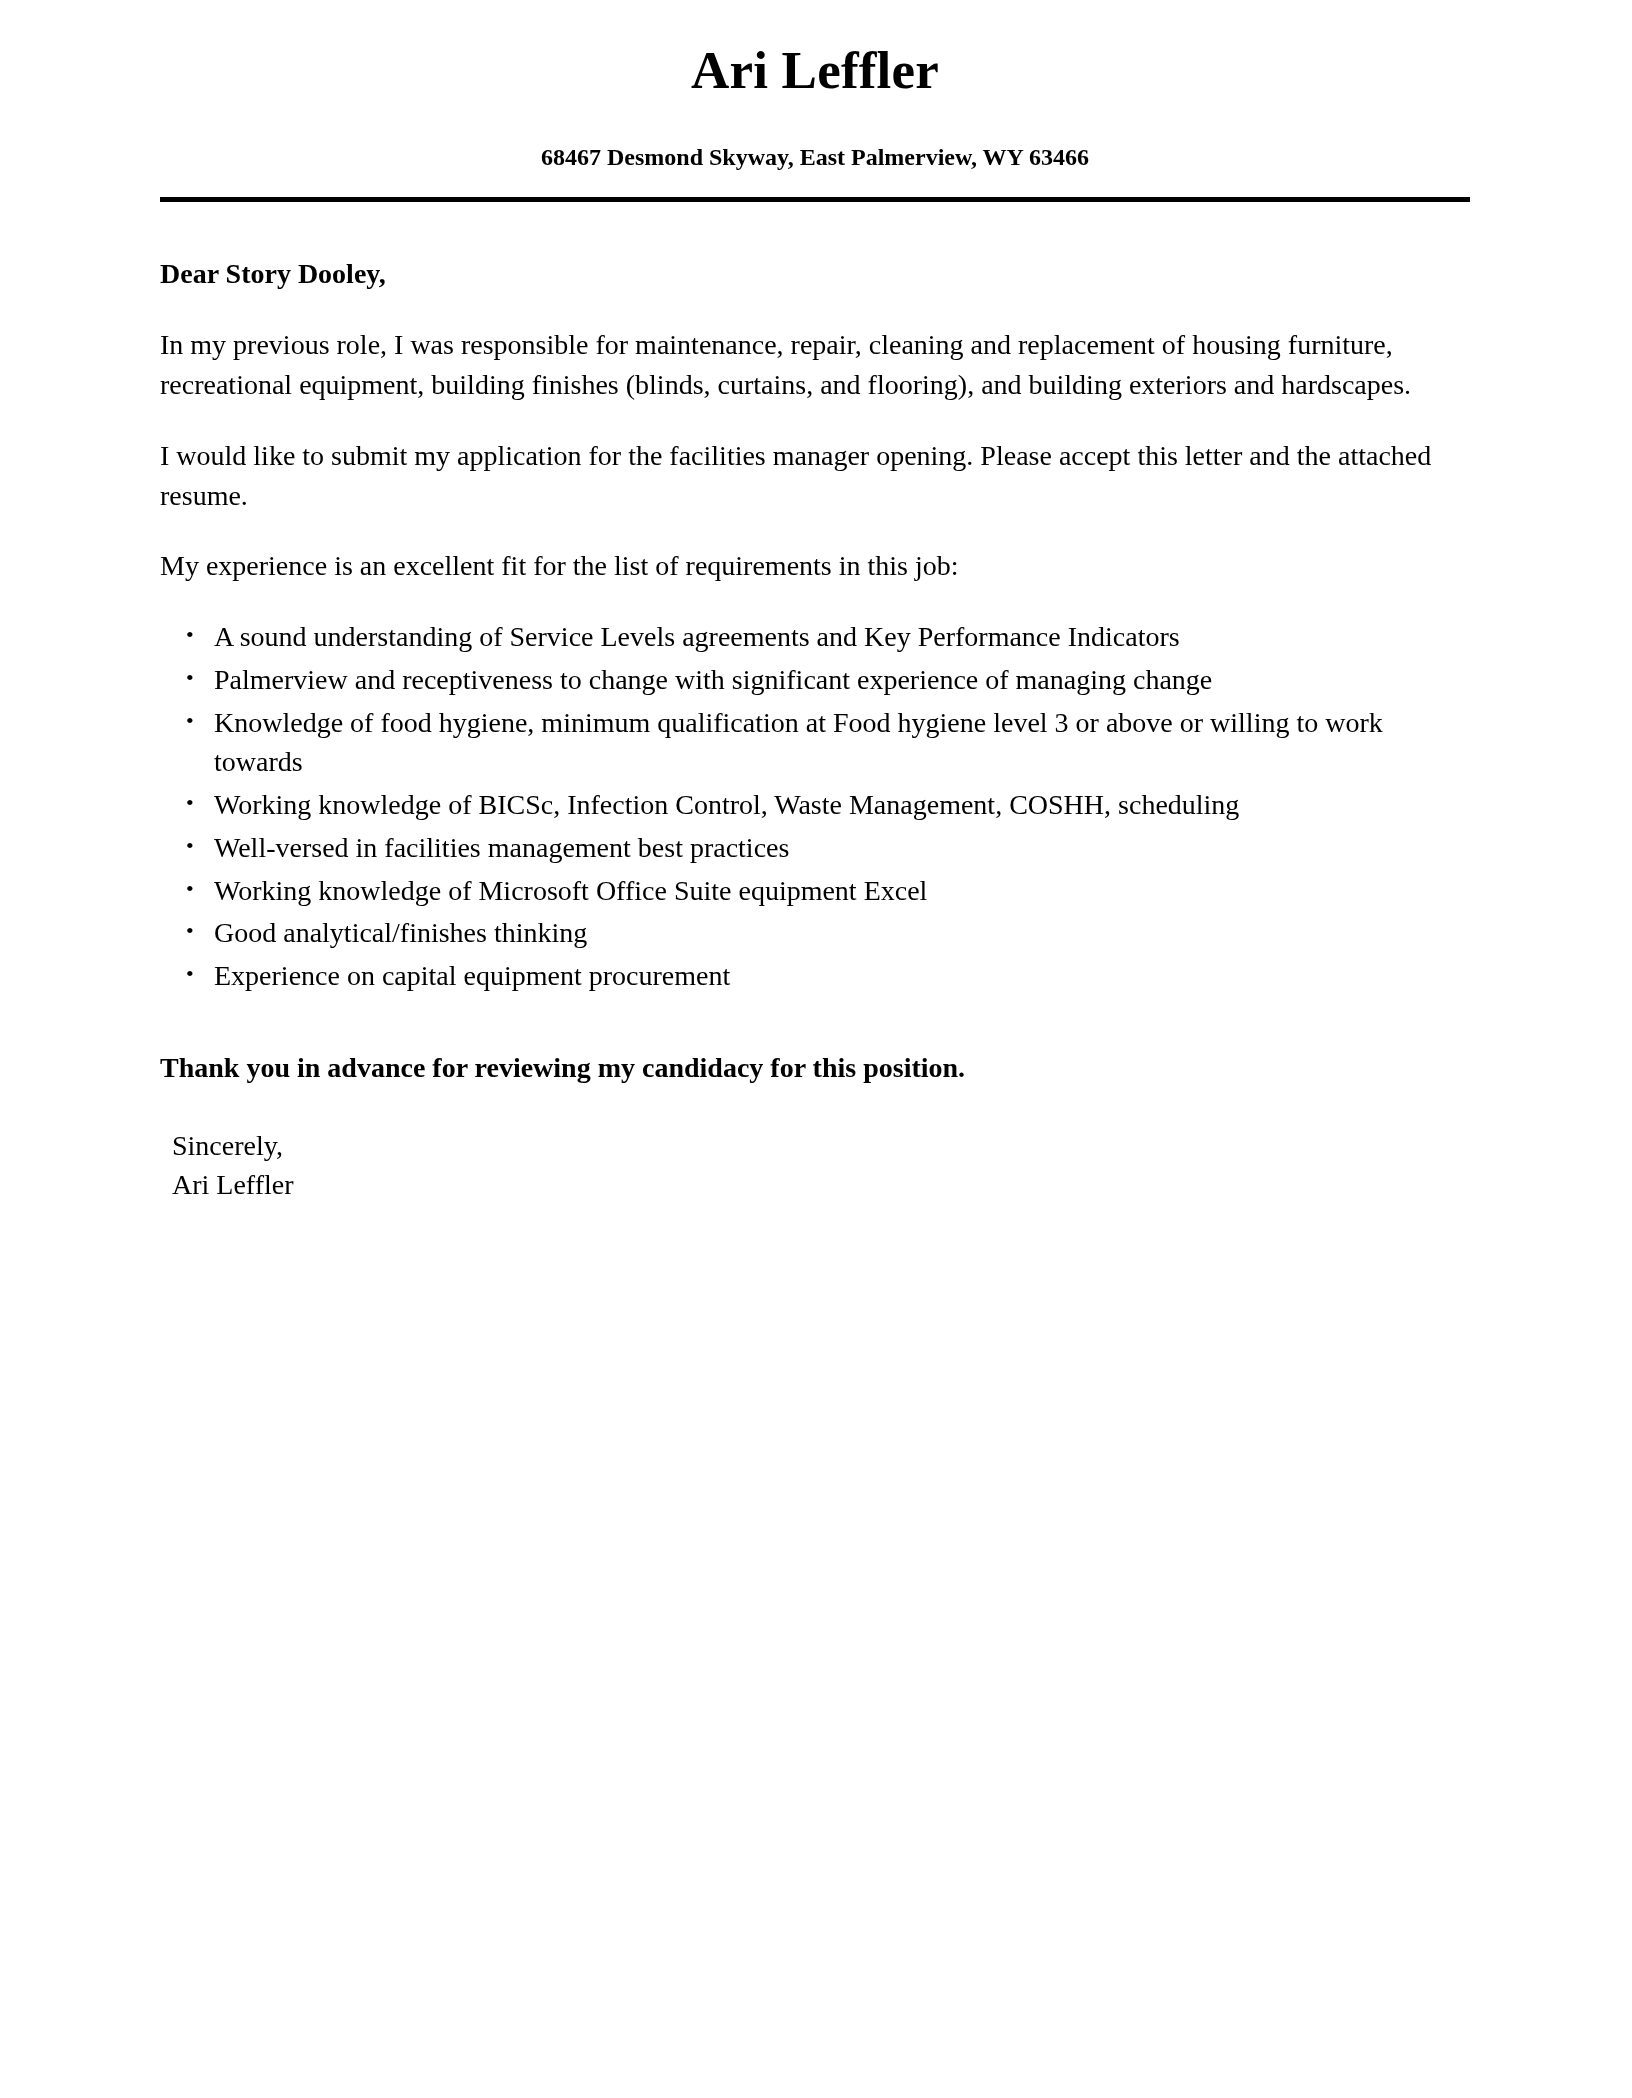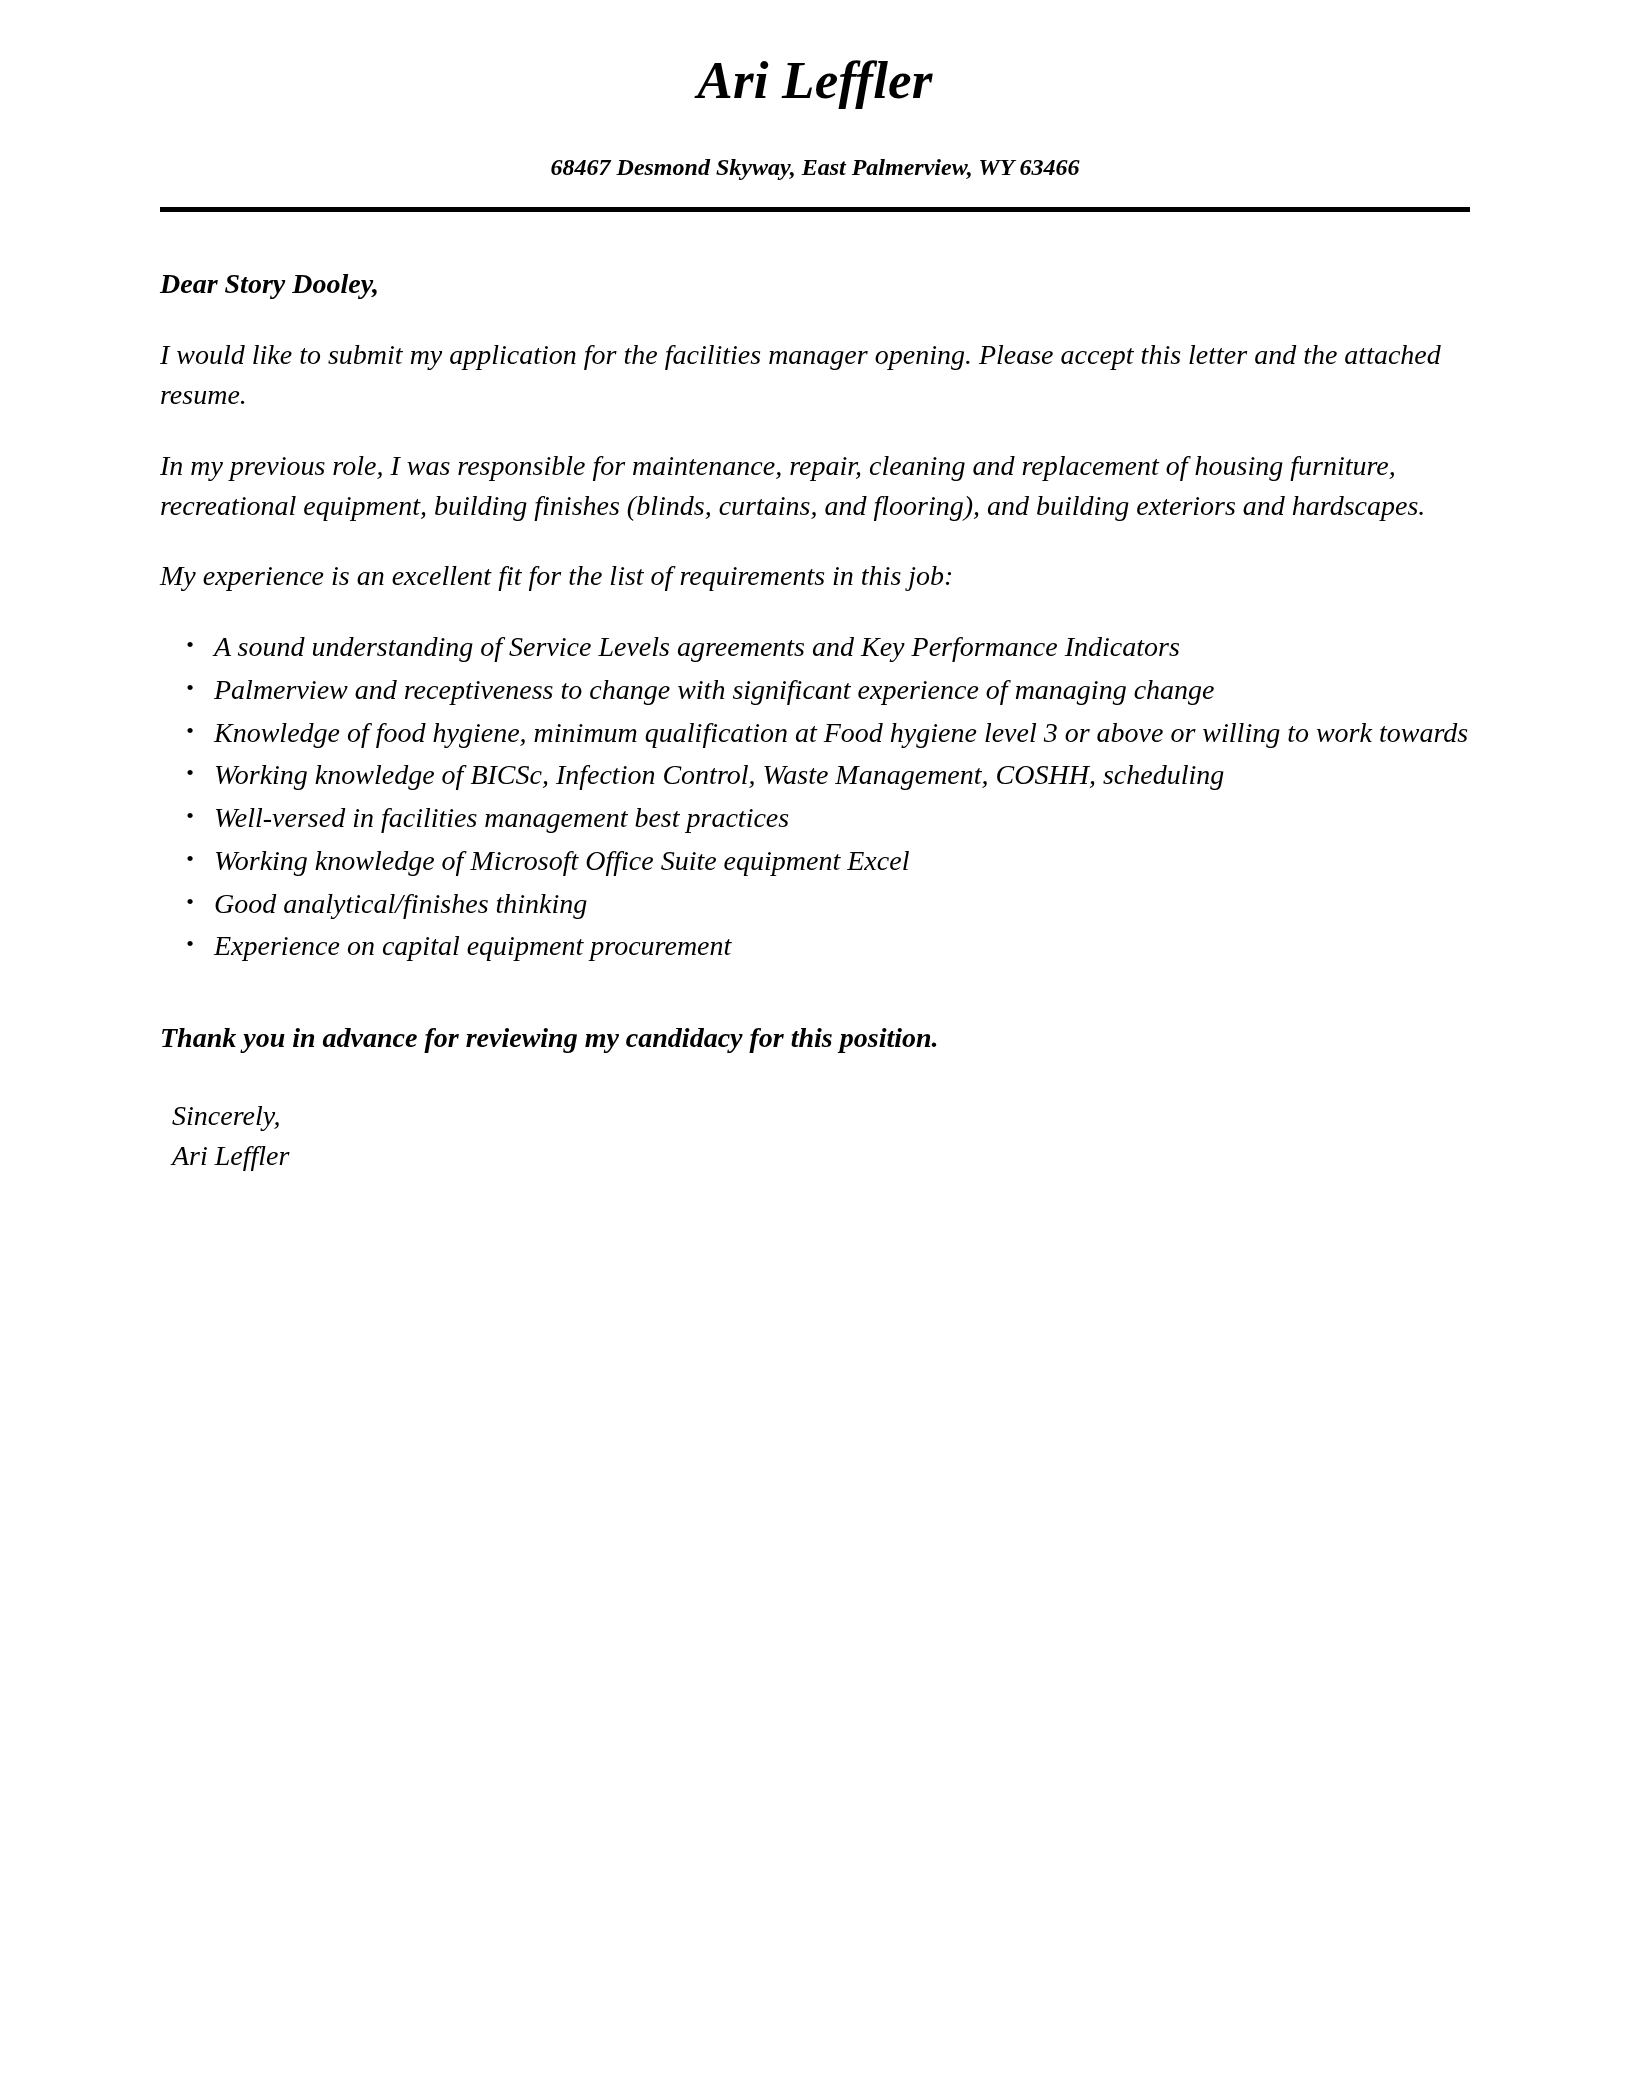--- a/index.html
+++ b/index.html
@@ -16,23 +16,22 @@
     width: 1632px;
     height: 2098px;
     margin: 0 auto;
     background: #ffffff;
     box-sizing: border-box;
     overflow: hidden;
   }
   .letter {
     position: absolute;
     left: 160px;
-    top: 10px;
+    top: 0;
     width: 1310px;
-    font-style: italic;
   }
 
   
   .header {
     text-align: center;
     padding-top: 40px;
   }
   .name {
     font-size: 53px;
     font-weight: bold;
@@ -107,23 +106,23 @@
     <div class="header">
       <h1 class="name">Ari Leffler</h1>
       <div class="address">68467 Desmond Skyway, East Palmerview, WY 63466</div>
       <div class="rule"></div>
     </div>
 
     <div class="body">
 
       <p class="salutation">Dear Story Dooley,</p>
 
+      <p class="para">In my previous role, I was responsible for maintenance, repair, cleaning and replacement of housing furniture, recreational equipment, building finishes (blinds, curtains, and flooring), and building exteriors and hardscapes.</p>
+
       <p class="para">I would like to submit my application for the facilities manager opening. Please accept this letter and the attached resume.</p>
-
-      <p class="para">In my previous role, I was responsible for maintenance, repair, cleaning and replacement of housing furniture, recreational equipment, building finishes (blinds, curtains, and flooring), and building exteriors and hardscapes.</p>
 
       <p class="para">My experience is an excellent fit for the list of requirements in this job:</p>
 
       <ul class="reqs">
         <li>A sound understanding of Service Levels agreements and Key Performance Indicators</li>
         <li>Palmerview and receptiveness to change with significant experience of managing change</li>
         <li>Knowledge of food hygiene, minimum qualification at Food hygiene level 3 or above or willing to work towards</li>
         <li>Working knowledge of BICSc, Infection Control, Waste Management, COSHH, scheduling</li>
         <li>Well-versed in facilities management best practices</li>
         <li>Working knowledge of Microsoft Office Suite equipment Excel</li>

